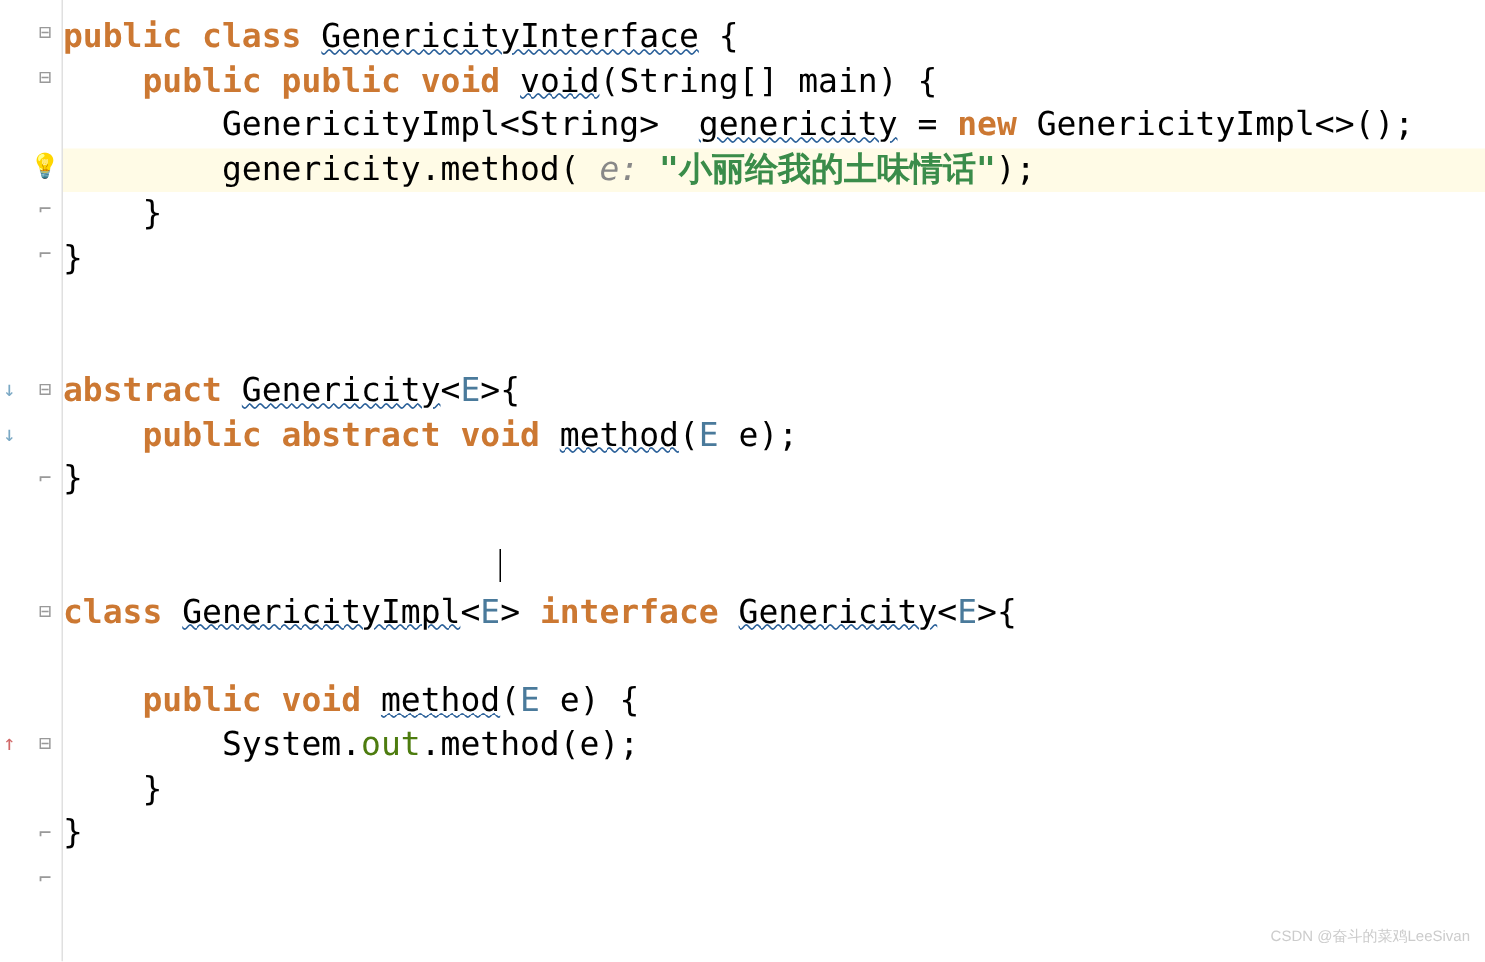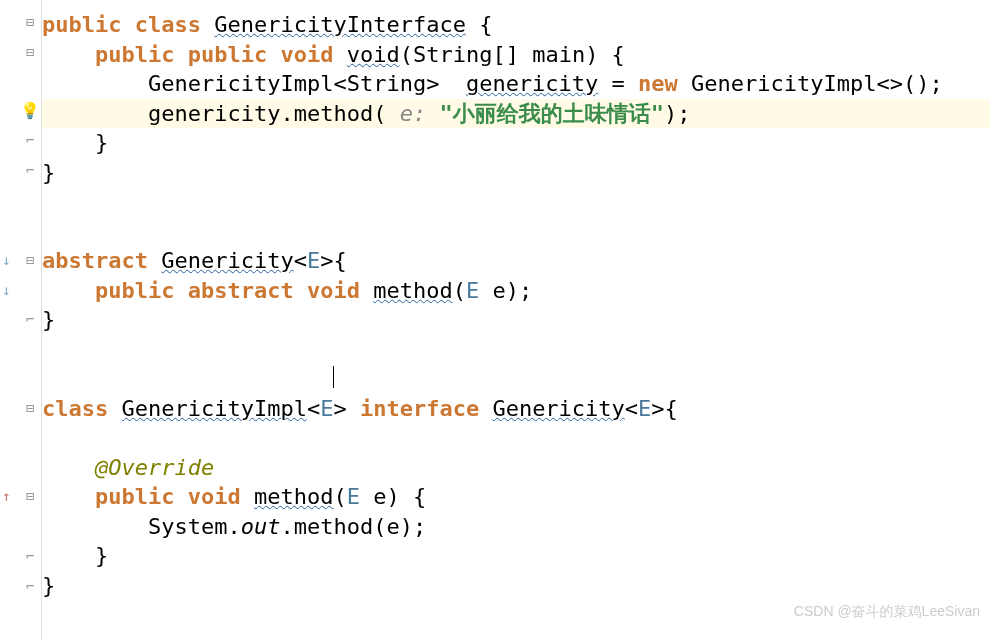--- a/index.html
+++ b/index.html
@@ -64,32 +64,32 @@
       line-height: 29.5px;
     }
     .line {
       white-space: pre;
       height: 29.5px;
     }
     .line.hl {
       background: #fffbe6;
     }
     .kw-orange { color: #cc7832; font-weight: bold; }
-    .kw-purple { color: #000000; font-style: italic; }
+    .kw-purple { color: #4d7c0f; }
     .underline { text-decoration: underline wavy #2a6099; text-decoration-thickness: 1px; }
     .string { color: #3a8c4a; font-weight: bold; }
     .hint { color: #888888; font-style: italic; }
     .annotation { color: #808000; font-style: italic; }
     .type-param { color: #4a7a9b; }
     .watermark {
       position: absolute;
-      bottom: 20px;
+      bottom: 10px;
       right: 10px;
       color: #cccccc;
-      font-size: 14px;
+      font-size: 10px;
       font-family: sans-serif;
     }
     .cursor {
       display: inline-block;
       width: 1px;
       height: 22px;
       background: #000;
       vertical-align: text-top;
     }
   </style>
@@ -122,21 +122,20 @@
     <div class="line"><span>}</span></div>
     <div class="line"></div>
     <div class="line"></div>
     <div class="line"><span class="kw-orange">abstract</span> <span class="underline">Genericity</span><span>&lt;</span><span class="type-param">E</span><span>&gt;{</span></div>
     <div class="line"><span>    </span><span class="kw-orange">public</span> <span class="kw-orange">abstract</span> <span class="kw-orange">void</span> <span class="underline">method</span><span>(</span><span class="type-param">E</span><span> </span><span>e</span><span>);</span></div>
     <div class="line"><span>}</span></div>
     <div class="line"></div>
     <div class="line">                      <span class="cursor"></span></div>
     <div class="line"><span class="kw-orange">class</span> <span class="underline">GenericityImpl</span><span>&lt;</span><span class="type-param">E</span><span>&gt;</span> <span class="kw-orange">interface</span> <span class="underline">Genericity</span><span>&lt;</span><span class="type-param">E</span><span>&gt;{</span></div>
     <div class="line"></div>
-    <div class="line"><span>    </span><span class="annotation">@Override</span></div>
     <div class="line"><span>    </span><span class="kw-orange">public</span> <span class="kw-orange">void</span> <span class="underline">method</span><span>(</span><span class="type-param">E</span><span> </span><span>e</span><span>) {</span></div>
     <div class="line"><span>        </span><span>System.</span><span class="kw-purple">out</span><span>.</span><span>method(e);</span></div>
     <div class="line"><span>    </span><span>}</span></div>
     <div class="line"><span>}</span></div>
   </div>
 </div>
 
 <div class="watermark">CSDN @奋斗的菜鸡LeeSivan</div>
 
 </body></html>

